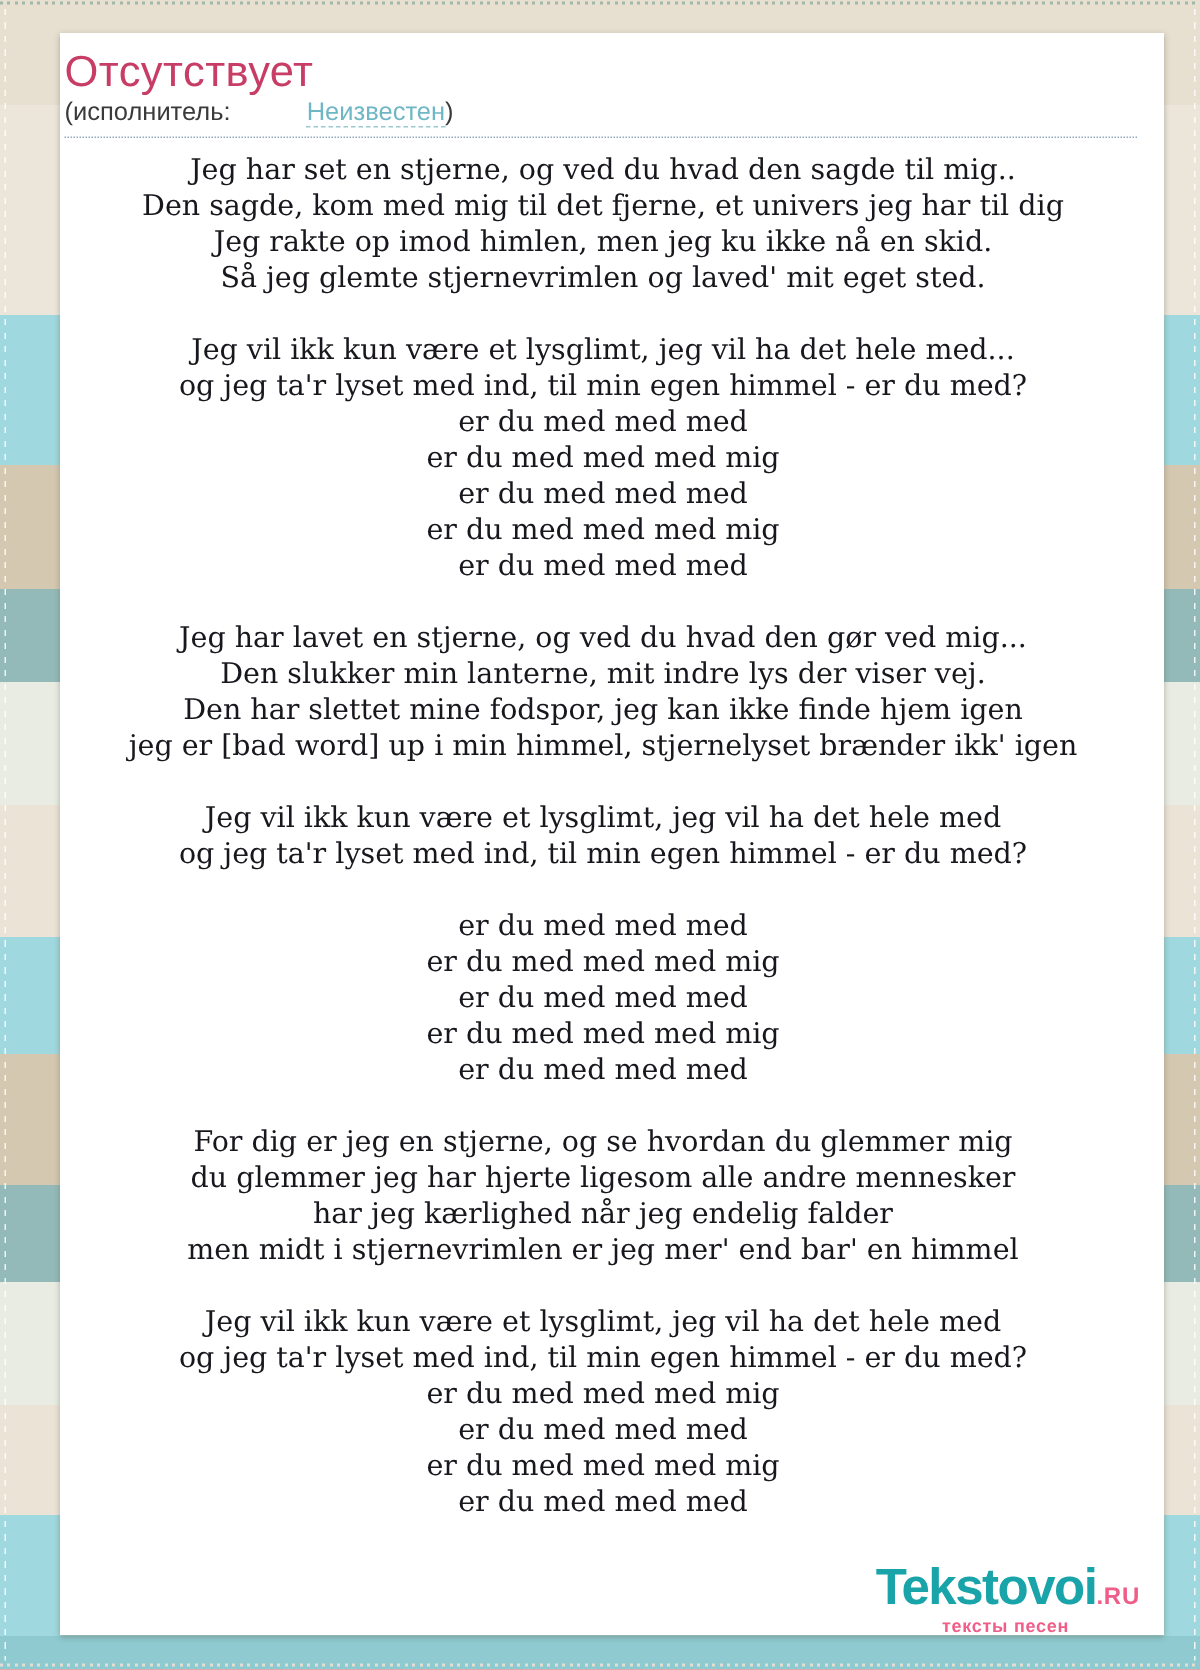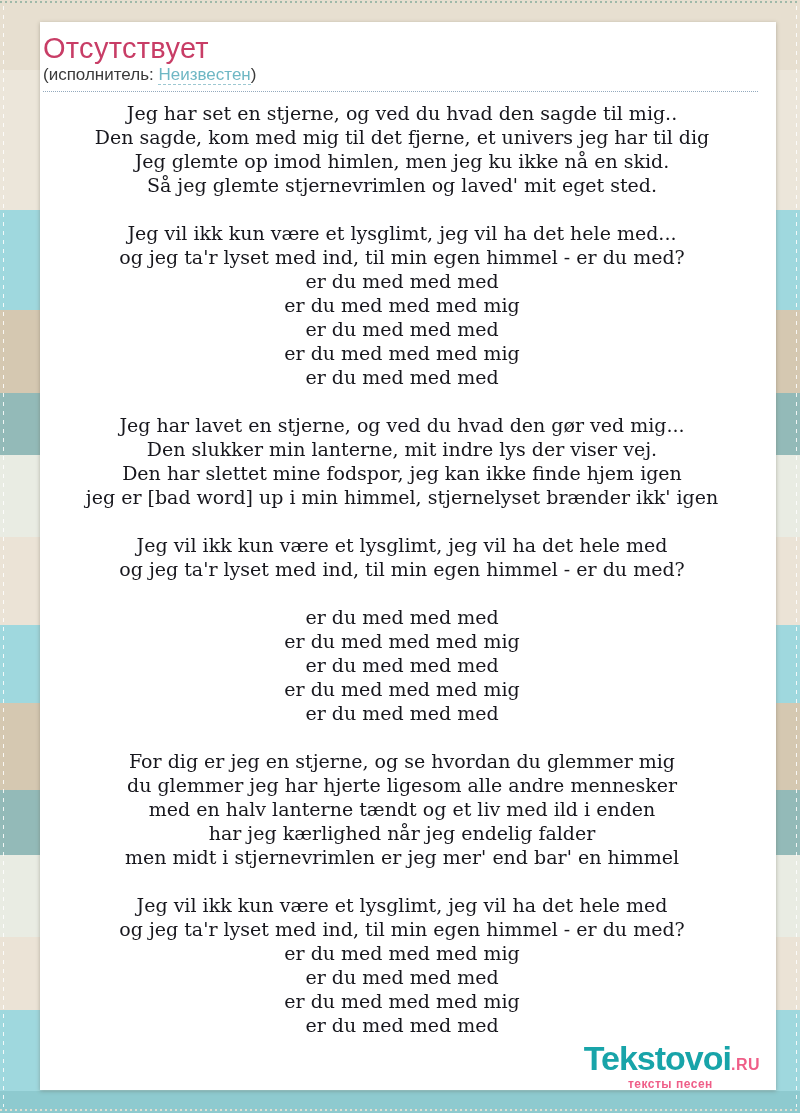--- a/index.html
+++ b/index.html
@@ -49,21 +49,21 @@
 
   .song-title{
     margin:0;font-size:29px;line-height:32px;font-weight:400;
     color:#c83d66;letter-spacing:.3px;
   }
   .artist-line{
     font-size:17px;line-height:21px;color:#3a3a3a;
     padding-bottom:6px;border-bottom:1px dotted #93a9bd;
   }
   .artist-link{
-    color:#6fb7c4;text-decoration:none;border-bottom:1px dashed #9cc8d2;cursor:pointer;
+    color:#6fb7c4;text-decoration:none;border-bottom:1px dashed #9cc8d2;cursor:pointer;margin-left:46px;
   }
 
   .lyrics{
     margin-top:9px;padding-left:3px;
     font-family:"DejaVu Serif","Liberation Serif",serif;
     font-size:19px;line-height:24px;color:#17171d;text-align:center;
   }
   .lyric-line{min-height:24px;white-space:pre-wrap;}
 
   
@@ -90,21 +90,21 @@
 
   <div class="panel">
     <div class="panel-inner">
       <h1 class="song-title">Отсутствует</h1>
 
       <div class="artist-line"><span>(исполнитель: </span><a class="artist-link">Неизвестен</a><span>)</span></div>
 
       <div class="lyrics">
           <div class="lyric-line">Jeg har set en stjerne, og ved du hvad den sagde til mig..</div>
           <div class="lyric-line">Den sagde, kom med mig til det fjerne, et univers jeg har til dig</div>
-          <div class="lyric-line">Jeg glemte op imod himlen, men jeg ku ikke nå en skid.</div>
+          <div class="lyric-line">Jeg rakte op imod himlen, men jeg ku ikke nå en skid.</div>
           <div class="lyric-line">Så jeg glemte stjernevrimlen og laved' mit eget sted.</div>
           <div class="lyric-line"></div>
           <div class="lyric-line">Jeg vil ikk kun være et lysglimt, jeg vil ha det hele med...</div>
           <div class="lyric-line">og jeg ta'r lyset med ind, til min egen himmel - er du med?</div>
           <div class="lyric-line">er du med med med</div>
           <div class="lyric-line">er du med med med mig</div>
           <div class="lyric-line">er du med med med</div>
           <div class="lyric-line">er du med med med mig</div>
           <div class="lyric-line">er du med med med</div>
           <div class="lyric-line"></div>
@@ -117,21 +117,20 @@
           <div class="lyric-line">og jeg ta'r lyset med ind, til min egen himmel - er du med?</div>
           <div class="lyric-line"></div>
           <div class="lyric-line">er du med med med</div>
           <div class="lyric-line">er du med med med mig</div>
           <div class="lyric-line">er du med med med</div>
           <div class="lyric-line">er du med med med mig</div>
           <div class="lyric-line">er du med med med</div>
           <div class="lyric-line"></div>
           <div class="lyric-line">For dig er jeg en stjerne, og se hvordan du glemmer mig</div>
           <div class="lyric-line">du glemmer jeg har hjerte ligesom alle andre mennesker</div>
-          <div class="lyric-line">med en halv lanterne tændt og et liv med ild i enden</div>
           <div class="lyric-line">har jeg kærlighed når jeg endelig falder</div>
           <div class="lyric-line">men midt i stjernevrimlen er jeg mer' end bar' en himmel</div>
           <div class="lyric-line"></div>
           <div class="lyric-line">Jeg vil ikk kun være et lysglimt, jeg vil ha det hele med</div>
           <div class="lyric-line">og jeg ta'r lyset med ind, til min egen himmel - er du med?</div>
           <div class="lyric-line">er du med med med mig</div>
           <div class="lyric-line">er du med med med</div>
           <div class="lyric-line">er du med med med mig</div>
           <div class="lyric-line">er du med med med</div>
         </div>

